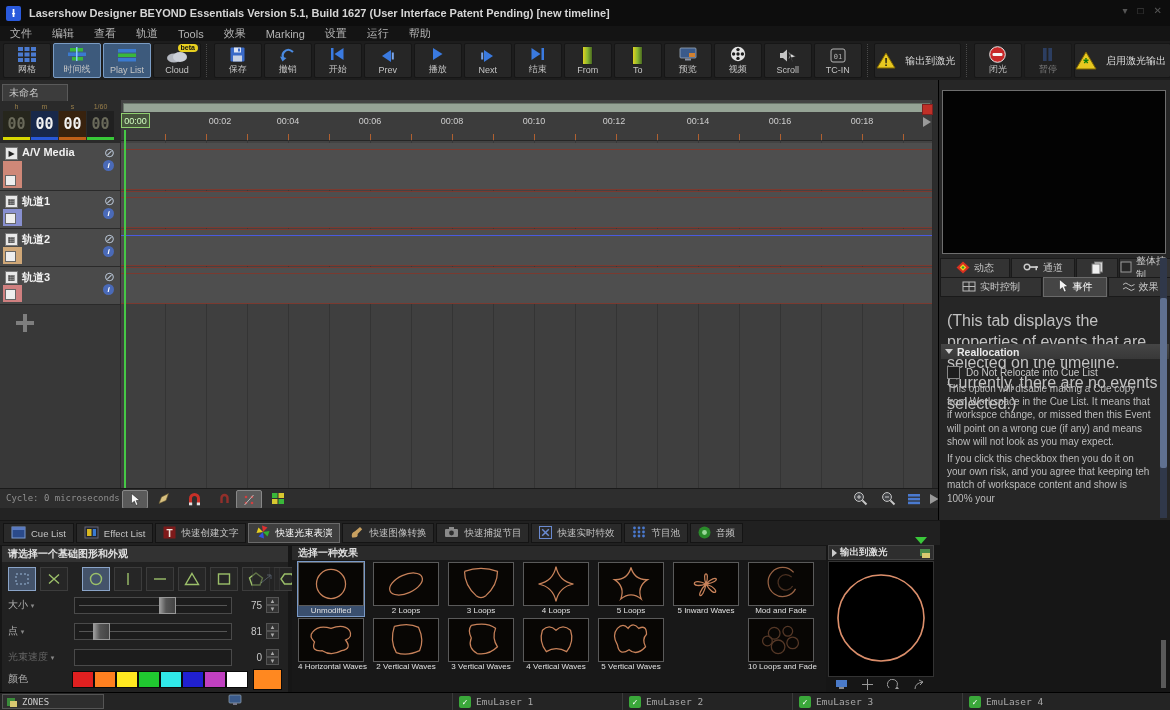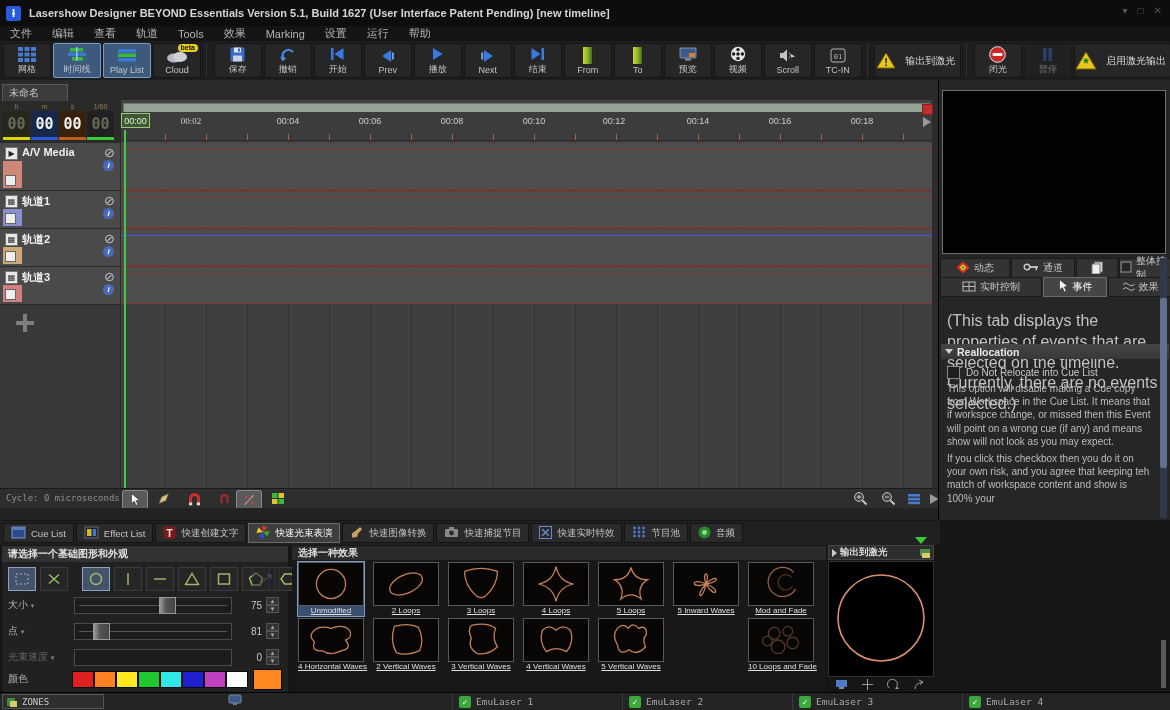--- a/index.html
+++ b/index.html
@@ -132,21 +132,21 @@
   .swatches{display:flex;align-items:center;}
   .swatch{width:20px;height:15px;border:1px solid #0a0a0a;}
   .swatch-big{width:27px;height:19px;margin-left:5px;border:1px solid #0a0a0a;}
 
   .gallery{position:absolute;left:292px;top:26px;width:534px;height:146px;background:#181818;}
   .gal-header{position:absolute;left:0;top:0;width:100%;height:14px;background:#2a2a2a;font-size:10px;
               font-weight:bold;color:#ddd;display:flex;align-items:center;padding-left:6px;box-sizing:border-box;}
   .gal-item{position:absolute;width:66px;text-align:center;}
   .gal-thumb{width:64px;height:42px;background:#080604;border:1px solid #5a5a5a;}
   .gal-item.sel{background:#3a4f6e;outline:1px solid #7a9ac8;}
-  .gal-label{font-size:8px;color:#e0e0e0;text-decoration:underline;white-space:nowrap;line-height:10px;}
+  .gal-label{font-size:8px;color:#e0e0e0;white-space:nowrap;line-height:10px;}
 
   .lp-panel{position:absolute;left:828px;top:25px;width:106px;height:147px;}
   .lp-header{position:absolute;left:0;top:0;width:100%;height:15px;background:#2e2e2e;border:1px solid #444;
              box-sizing:border-box;font-size:9.5px;font-weight:bold;color:#ddd;display:flex;align-items:center;gap:3px;padding-left:3px;}
   .lp-header .tri{width:0;height:0;border-left:5px solid #ccc;border-top:4px solid transparent;border-bottom:4px solid transparent;}
   .lp-hico{position:absolute;right:2px;top:2px;}
   .lp-view{position:absolute;left:0;top:16px;width:104px;height:114px;background:#000;border:1px solid #333;}
   .lp-footer{position:absolute;left:0;top:133px;width:104px;height:14px;display:flex;justify-content:space-around;align-items:center;}
   .br-scroll{position:absolute;left:1161px;top:120px;width:5px;height:48px;background:#5a5a5a;}
 
@@ -476,21 +476,21 @@
           <div class="ruler-tick" style="left: 413px;"></div>
           <div class="ruler-tick" style="left: 454px;"></div>
           <div class="ruler-tick" style="left: 495px;"></div>
           <div class="ruler-tick" style="left: 536px;"></div>
           <div class="ruler-tick" style="left: 577px;"></div>
           <div class="ruler-tick" style="left: 618px;"></div>
           <div class="ruler-tick" style="left: 659px;"></div>
           <div class="ruler-tick" style="left: 700px;"></div>
           <div class="ruler-tick" style="left: 741px;"></div>
           <div class="ruler-tick" style="left: 782px;"></div>
-          <div class="ruler-lab" style="left: 70px; font-family: Liberation Serif, serif;">00:02</div>
+          <div class="ruler-lab" style="left: 99px;">00:02</div>
           <div class="ruler-lab" style="left: 167px;">00:04</div>
           <div class="ruler-lab" style="left: 249px;">00:06</div>
           <div class="ruler-lab" style="left: 331px;">00:08</div>
           <div class="ruler-lab" style="left: 413px;">00:10</div>
           <div class="ruler-lab" style="left: 493px;">00:12</div>
           <div class="ruler-lab" style="left: 577px;">00:14</div>
           <div class="ruler-lab" style="left: 659px;">00:16</div>
           <div class="ruler-lab" style="left: 741px;">00:18</div>
         </div>
         <div class="vline" style="left: 3px;"></div>

